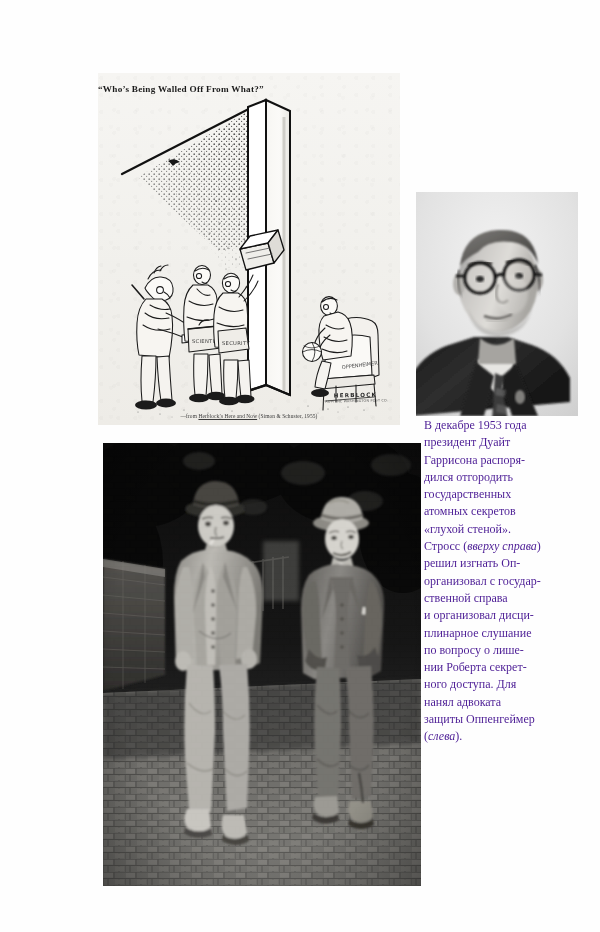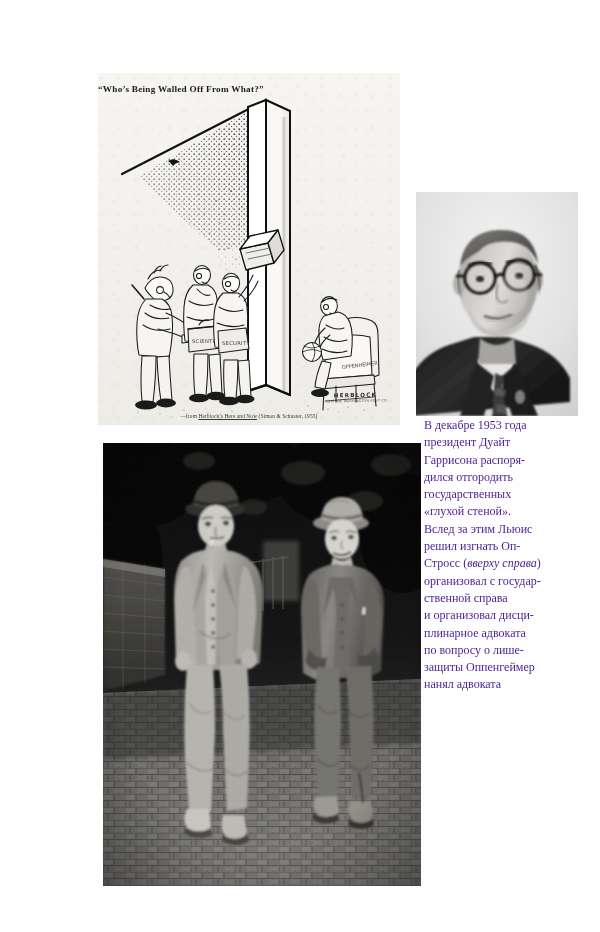--- a/index.html
+++ b/index.html
@@ -641,24 +641,27 @@
     <rect x="0" y="0" width="318" height="443" fill="url(#vig)"></rect>
   </svg>
 </figure>
 
 <div id="caption-block">
   <span class="ln">В декабре 1953 года</span>
   <span class="ln">президент Дуайт</span>
   <span class="ln">Гаррисона распоря-</span>
   <span class="ln">дился отгородить</span>
   <span class="ln">государственных</span>
+  <span class="ln">атомных секретов</span>
   <span class="ln">«глухой стеной».</span>
-  <span class="ln">Вслед за этим Льюис</span>
+  <span class="ln">Стросс (<i>вверху справа</i>)</span>
   <span class="ln">решил изгнать Оп-</span>
-  <span class="ln">Стросс (<i>вверху справа</i>)</span>
   <span class="ln">организовал с государ-</span>
   <span class="ln">ственной справа</span>
   <span class="ln">и организовал дисци-</span>
-  <span class="ln">плинарное адвоката</span>
+  <span class="ln">плинарное слушание</span>
   <span class="ln">по вопросу о лише-</span>
+  <span class="ln">нии Роберта секрет-</span>
+  <span class="ln">ного доступа. Для</span>
+  <span class="ln">нанял адвоката</span>
   <span class="ln">защиты Оппенгеймер</span>
-  <span class="ln">нанял адвоката</span>
+  <span class="ln">(<i>слева</i>).</span>
 </div>
 
 </body></html>

